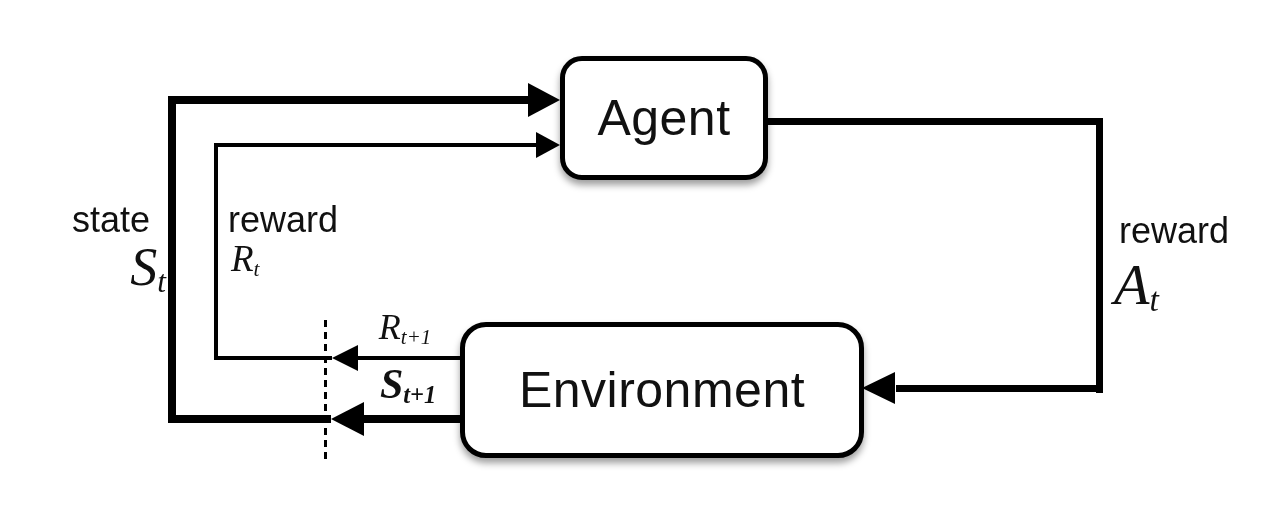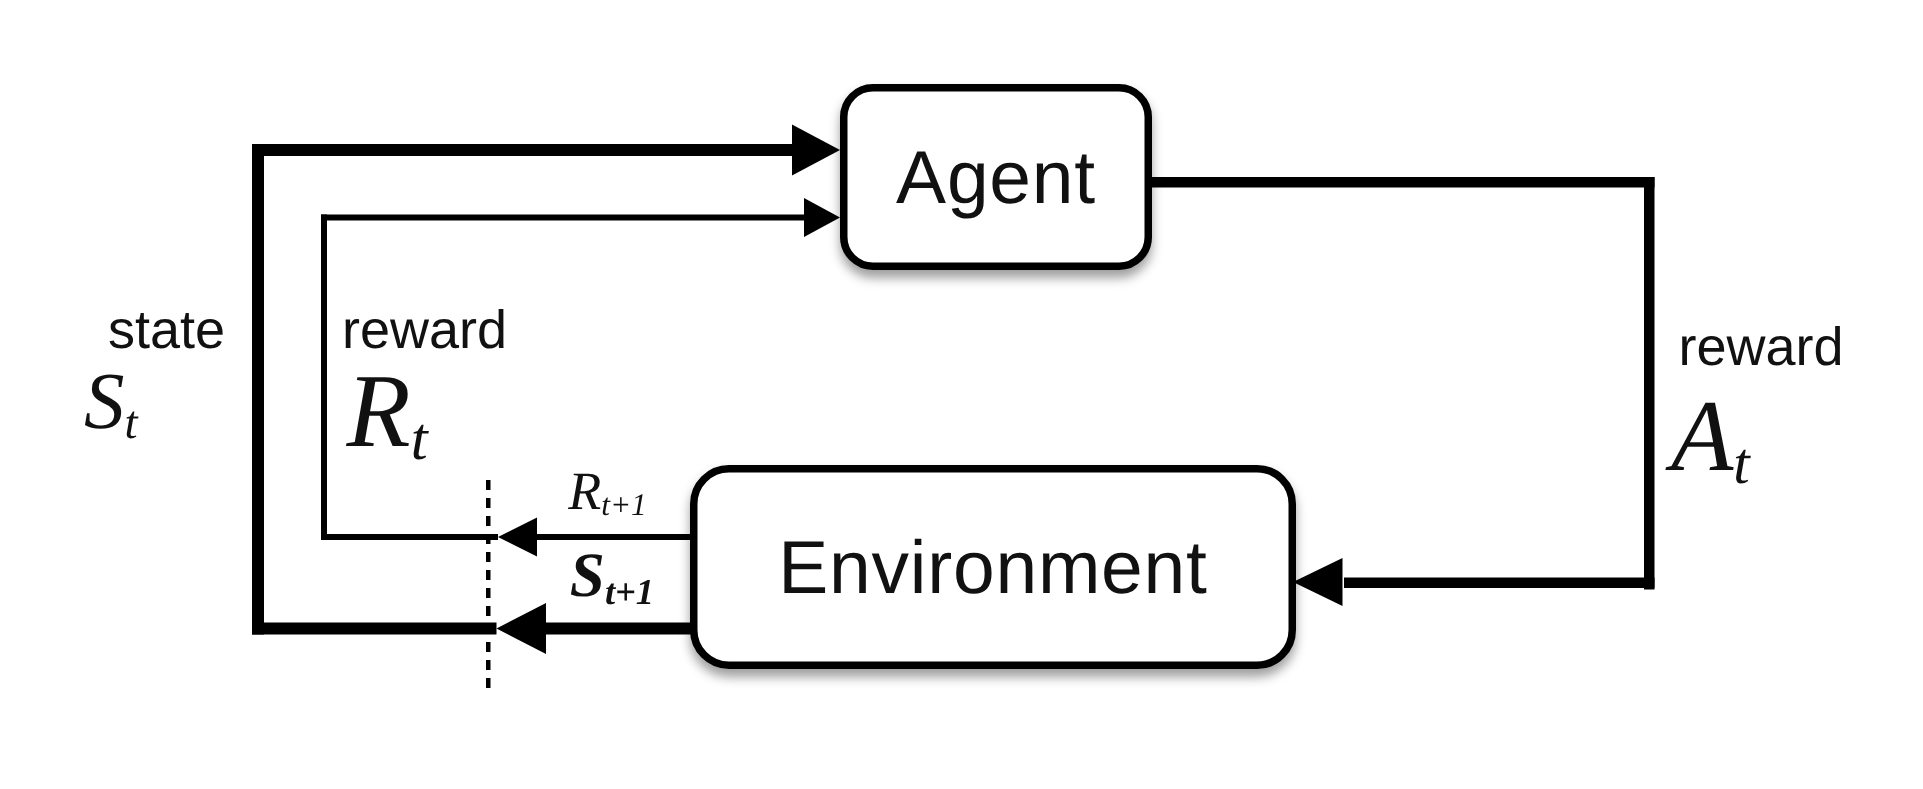--- a/index.html
+++ b/index.html
@@ -31,21 +31,21 @@
     justify-content:center;
     box-shadow:0 5px 7px rgba(0,0,0,0.38);
   }
   .node .node-label{
     font-size:50px;
     line-height:1;
     color:var(--text);
     letter-spacing:0.5px;
   }
   .agent-node{left:560px;top:56px;width:208px;height:124px;border-radius:22px;}
-  .environment-node{left:460px;top:310px;width:404px;height:136px;border-radius:26px;}
+  .environment-node{left:460px;top:322px;width:404px;height:136px;border-radius:26px;}
 
   
   .seg{position:absolute;background:var(--line);}
   
   .state-v       {left:168px;top:96px;width:8px;height:327px;}
   .state-h-top   {left:168px;top:96px;width:360px;height:8px;}
   .state-h-bl    {left:168px;top:415px;width:163px;height:8px;}
   .state-h-br    {left:360px;top:415px;width:102px;height:8px;}
   
   .reward-v      {left:214px;top:143px;width:4px;height:217px;}
@@ -89,25 +89,25 @@
     color:var(--text);
     white-space:nowrap;
   }
   .math .sub{
     font-size:58%;
     font-style:italic;
     vertical-align:-22%;
     letter-spacing:0;
   }
   .state-word  {left:56px;  top:202px; width:110px; text-align:center;}
-  .state-sym   {left:56px;  top:240px; width:110px; font-size:54px; text-align:left;}
+  .state-sym   {left:56px;  top:240px; width:110px; font-size:54px; text-align:right;}
   .reward-word {left:228px; top:202px;}
-  .reward-sym  {left:231px; top:240px; font-size:70px;}
+  .reward-sym  {left:231px; top:240px; font-size:37px;}
   .action-word {left:1119px;top:213px;}
-  .action-sym  {left:1114px;top:256px; font-size:68px;}
+  .action-sym  {left:1114px;top:256px; font-size:58px;}
   .next-reward-sym{left:352px;top:309px;width:106px;font-size:36px;text-align:center;}
   .next-state-sym {left:352px;top:363px;width:112px;font-size:42px;text-align:center;font-weight:bold;}
 </style>
 </head>
 <body>
 
 <div class="canvas">
 
   <div class="seg state-h-br"></div>
   <div class="arrow left ah-state-dash"></div>

